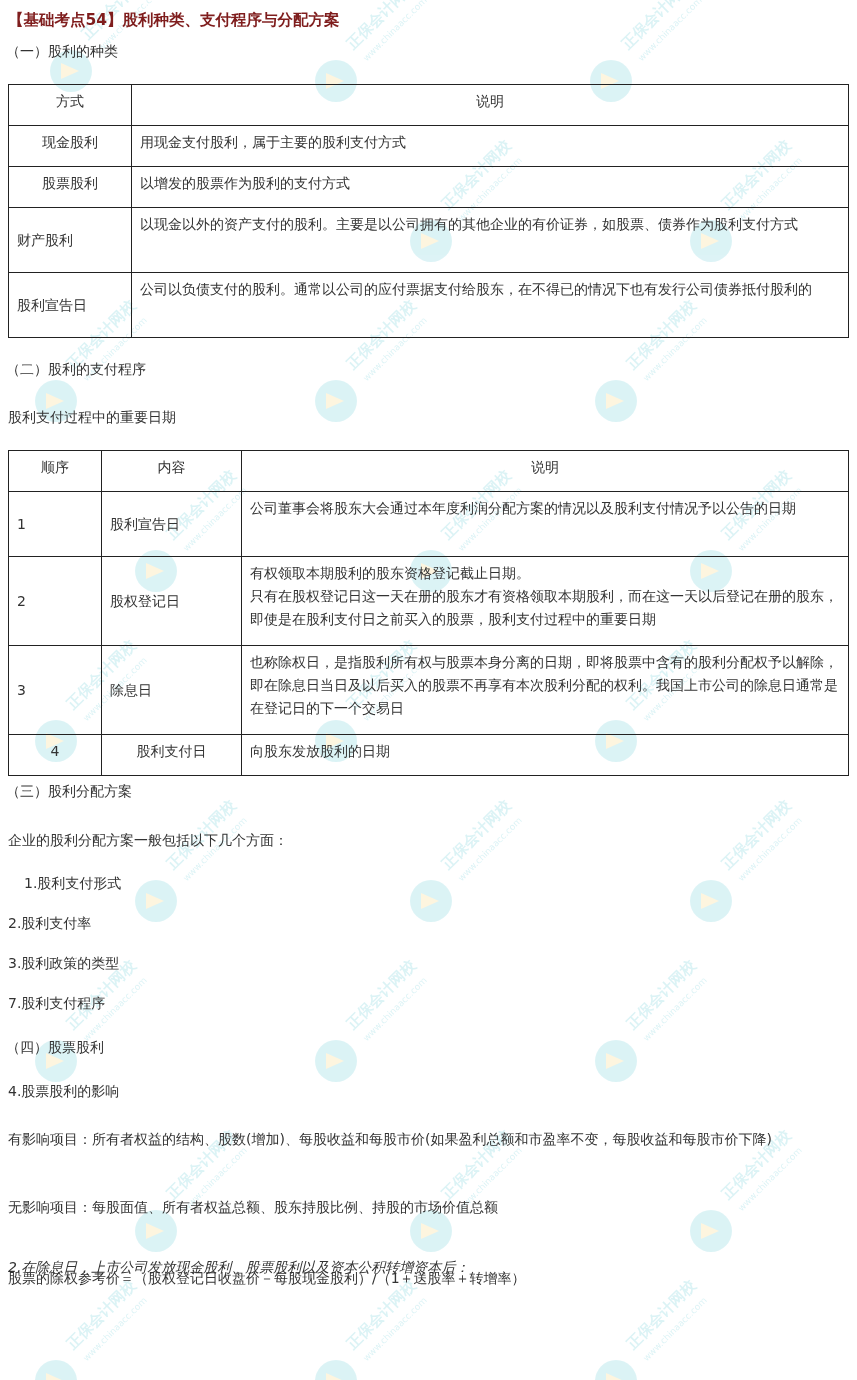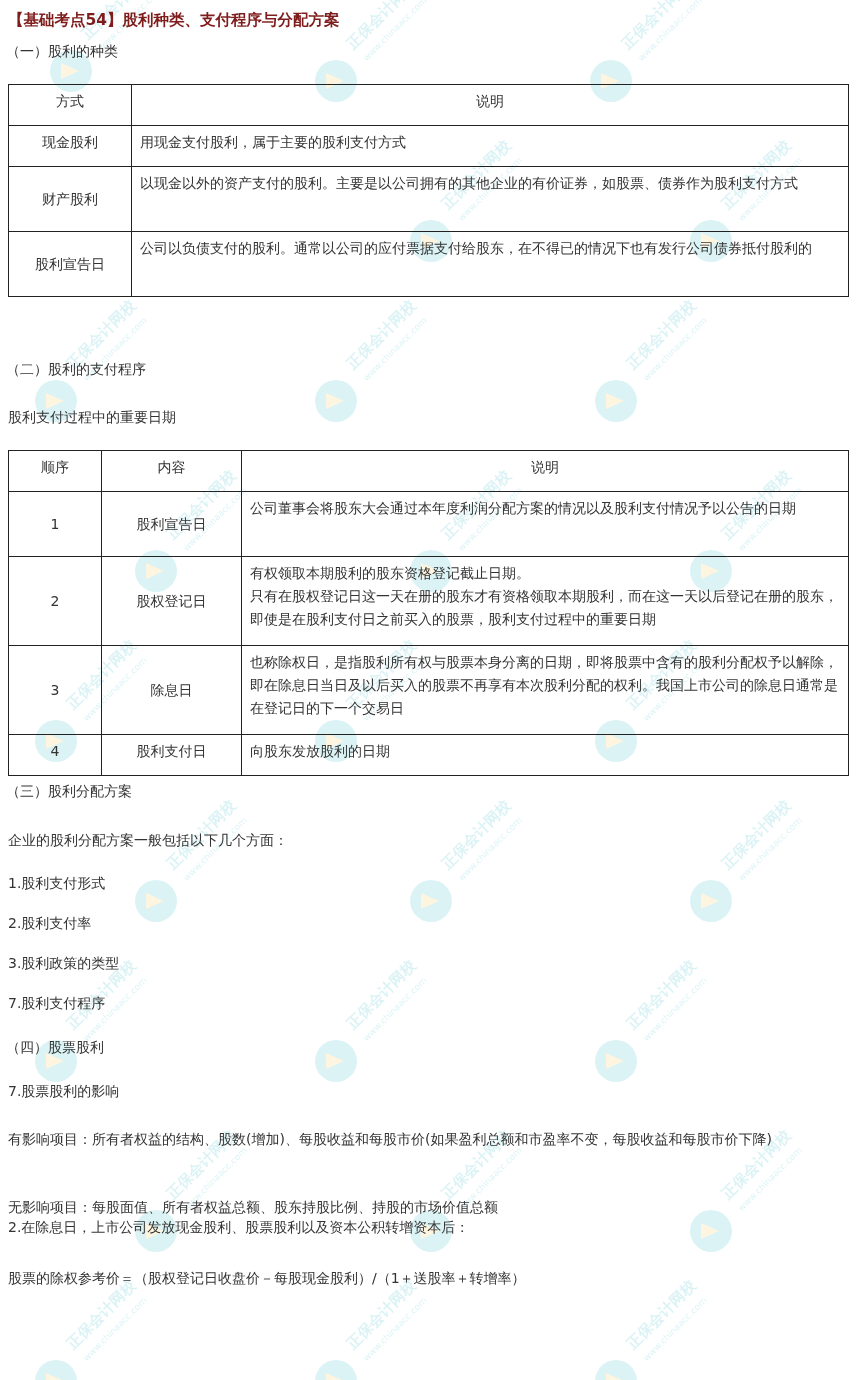--- a/index.html
+++ b/index.html
@@ -5,21 +5,21 @@
   html, body { margin:0; padding:0; background:#ffffff; }
   body { width:857px; height:1380px; position:relative; overflow:hidden;
          font-family:"DejaVu Sans", "Liberation Sans", sans-serif; color:#222; font-size:14px; }
   .abs { position:absolute; white-space:nowrap; }
   .title { left:8px; top:10px; font-size:15.5px; font-weight:bold; color:#7f1d1d; }
   .p { left:8px; font-size:14px; color:#333; }
   .sec { left:6px; }
   table.t { position:absolute; left:8px; width:840px; border-collapse:collapse; table-layout:fixed;border-radius:18px; }
   table.t td { border:1px solid #222; font-size:14px; color:#333; vertical-align:top; padding:5px 8px 0 8px; line-height:23px; }
   table.t td.c { text-align:center; }
-  table.t td.mid { vertical-align:middle; text-align:center; padding-top:0; }
+  table.t td.mid { vertical-align:middle; text-align:left; padding-top:0; }
   table.t td.desc { text-align:left; white-space:normal; }
   .wm { position:absolute; pointer-events:none; opacity:0.16; }
   .wm .circle { position:absolute; left:0; top:40px; width:42px; height:42px; border-radius:50%; background:#29b6c6; }
   .wm .circle:after { content:""; position:absolute; left:11px; top:13px; width:0; height:0;
       border-left:18px solid #f4c542; border-top:8px solid transparent; border-bottom:8px solid transparent; }
   .wm .txt { position:absolute; left:28px; top:20px; transform:rotate(-45deg); transform-origin:left top;
       font-size:15px; font-weight:bold; color:#29b6c6; white-space:nowrap; }
   .wm .url { position:absolute; left:46px; top:36px; transform:rotate(-45deg); transform-origin:left top;
       font-size:9px; color:#29b6c6; white-space:nowrap; }
 </style>
@@ -168,20 +168,24 @@
     </colgroup>
   <tbody>
       <tr style="height:41px;">
     <td class="c">方式</td>
     <td class="c">说明</td>
   </tr>
   <tr style="height:41px;">
     <td class="c">现金股利</td>
     <td class="desc">用现金支付股利，属于主要的股利支付方式</td>
   </tr>
+  <tr style="height:41px;">
+    <td class="c">股票股利</td>
+    <td class="desc">以增发的股票作为股利的支付方式</td>
+  </tr>
   <tr style="height:65px;">
     <td class="mid">财产股利</td>
     <td class="desc">以现金以外的资产支付的股利。主要是以公司拥有的其他企业的有价证券，如股票、债券作为股利支付方式</td>
   </tr>
   <tr style="height:65px;">
     <td class="mid">股利宣告日</td>
     <td class="desc">公司以负债支付的股利。通常以公司的应付票据支付给股东，在不得已的情况下也有发行公司债券抵付股利的</td>
   </tr>
 </tbody>
   </table>
@@ -222,23 +226,23 @@
   <tr style="height:41px;">
     <td class="c">4</td>
     <td class="c">股利支付日</td>
     <td class="desc">向股东发放股利的日期</td>
   </tr>
 </tbody>
   </table>
 
 <div class="abs p sec" style="top:783px;">（三）股利分配方案</div>
 <div class="abs p" style="top:832px;">企业的股利分配方案一般包括以下几个方面：</div>
-<div class="abs p" style="top:875px;">1.股利支付形式</div>
+<div class="abs p" style="top:875px;margin-left:16px;">1.股利支付形式</div>
 <div class="abs p" style="top:915px;">2.股利支付率</div>
 <div class="abs p" style="top:955px;">3.股利政策的类型</div>
 <div class="abs p" style="top:995px;">7.股利支付程序</div>
 
 <div class="abs p sec" style="top:1039px;">（四）股票股利</div>
-<div class="abs p" style="top:1083px;">7.股票股利的影响</div>
+<div class="abs p" style="top:1083px;">4.股票股利的影响</div>
 <div class="abs p" style="top:1127px; width:840px; white-space:normal; line-height:24px;">有影响项目：所有者权益的结构、股数(增加)、每股收益和每股市价(如果盈利总额和市盈率不变，每股收益和每股市价下降)</div>
 <div class="abs p" style="top:1199px;">无影响项目：每股面值、所有者权益总额、股东持股比例、持股的市场价值总额</div>
-<div class="abs p" style="top:1219px;">2.在除息日，上市公司发放现金股利、股票股利以及资本公积转增资本后：</div>
+<div class="abs p" style="top:1259px;font-style:italic;">2.在除息日，上市公司发放现金股利、股票股利以及资本公积转增资本后：</div>
 <div class="abs p" style="top:1270px;">股票的除权参考价＝（股权登记日收盘价－每股现金股利）/（1＋送股率＋转增率）</div>
 
 </body></html>

